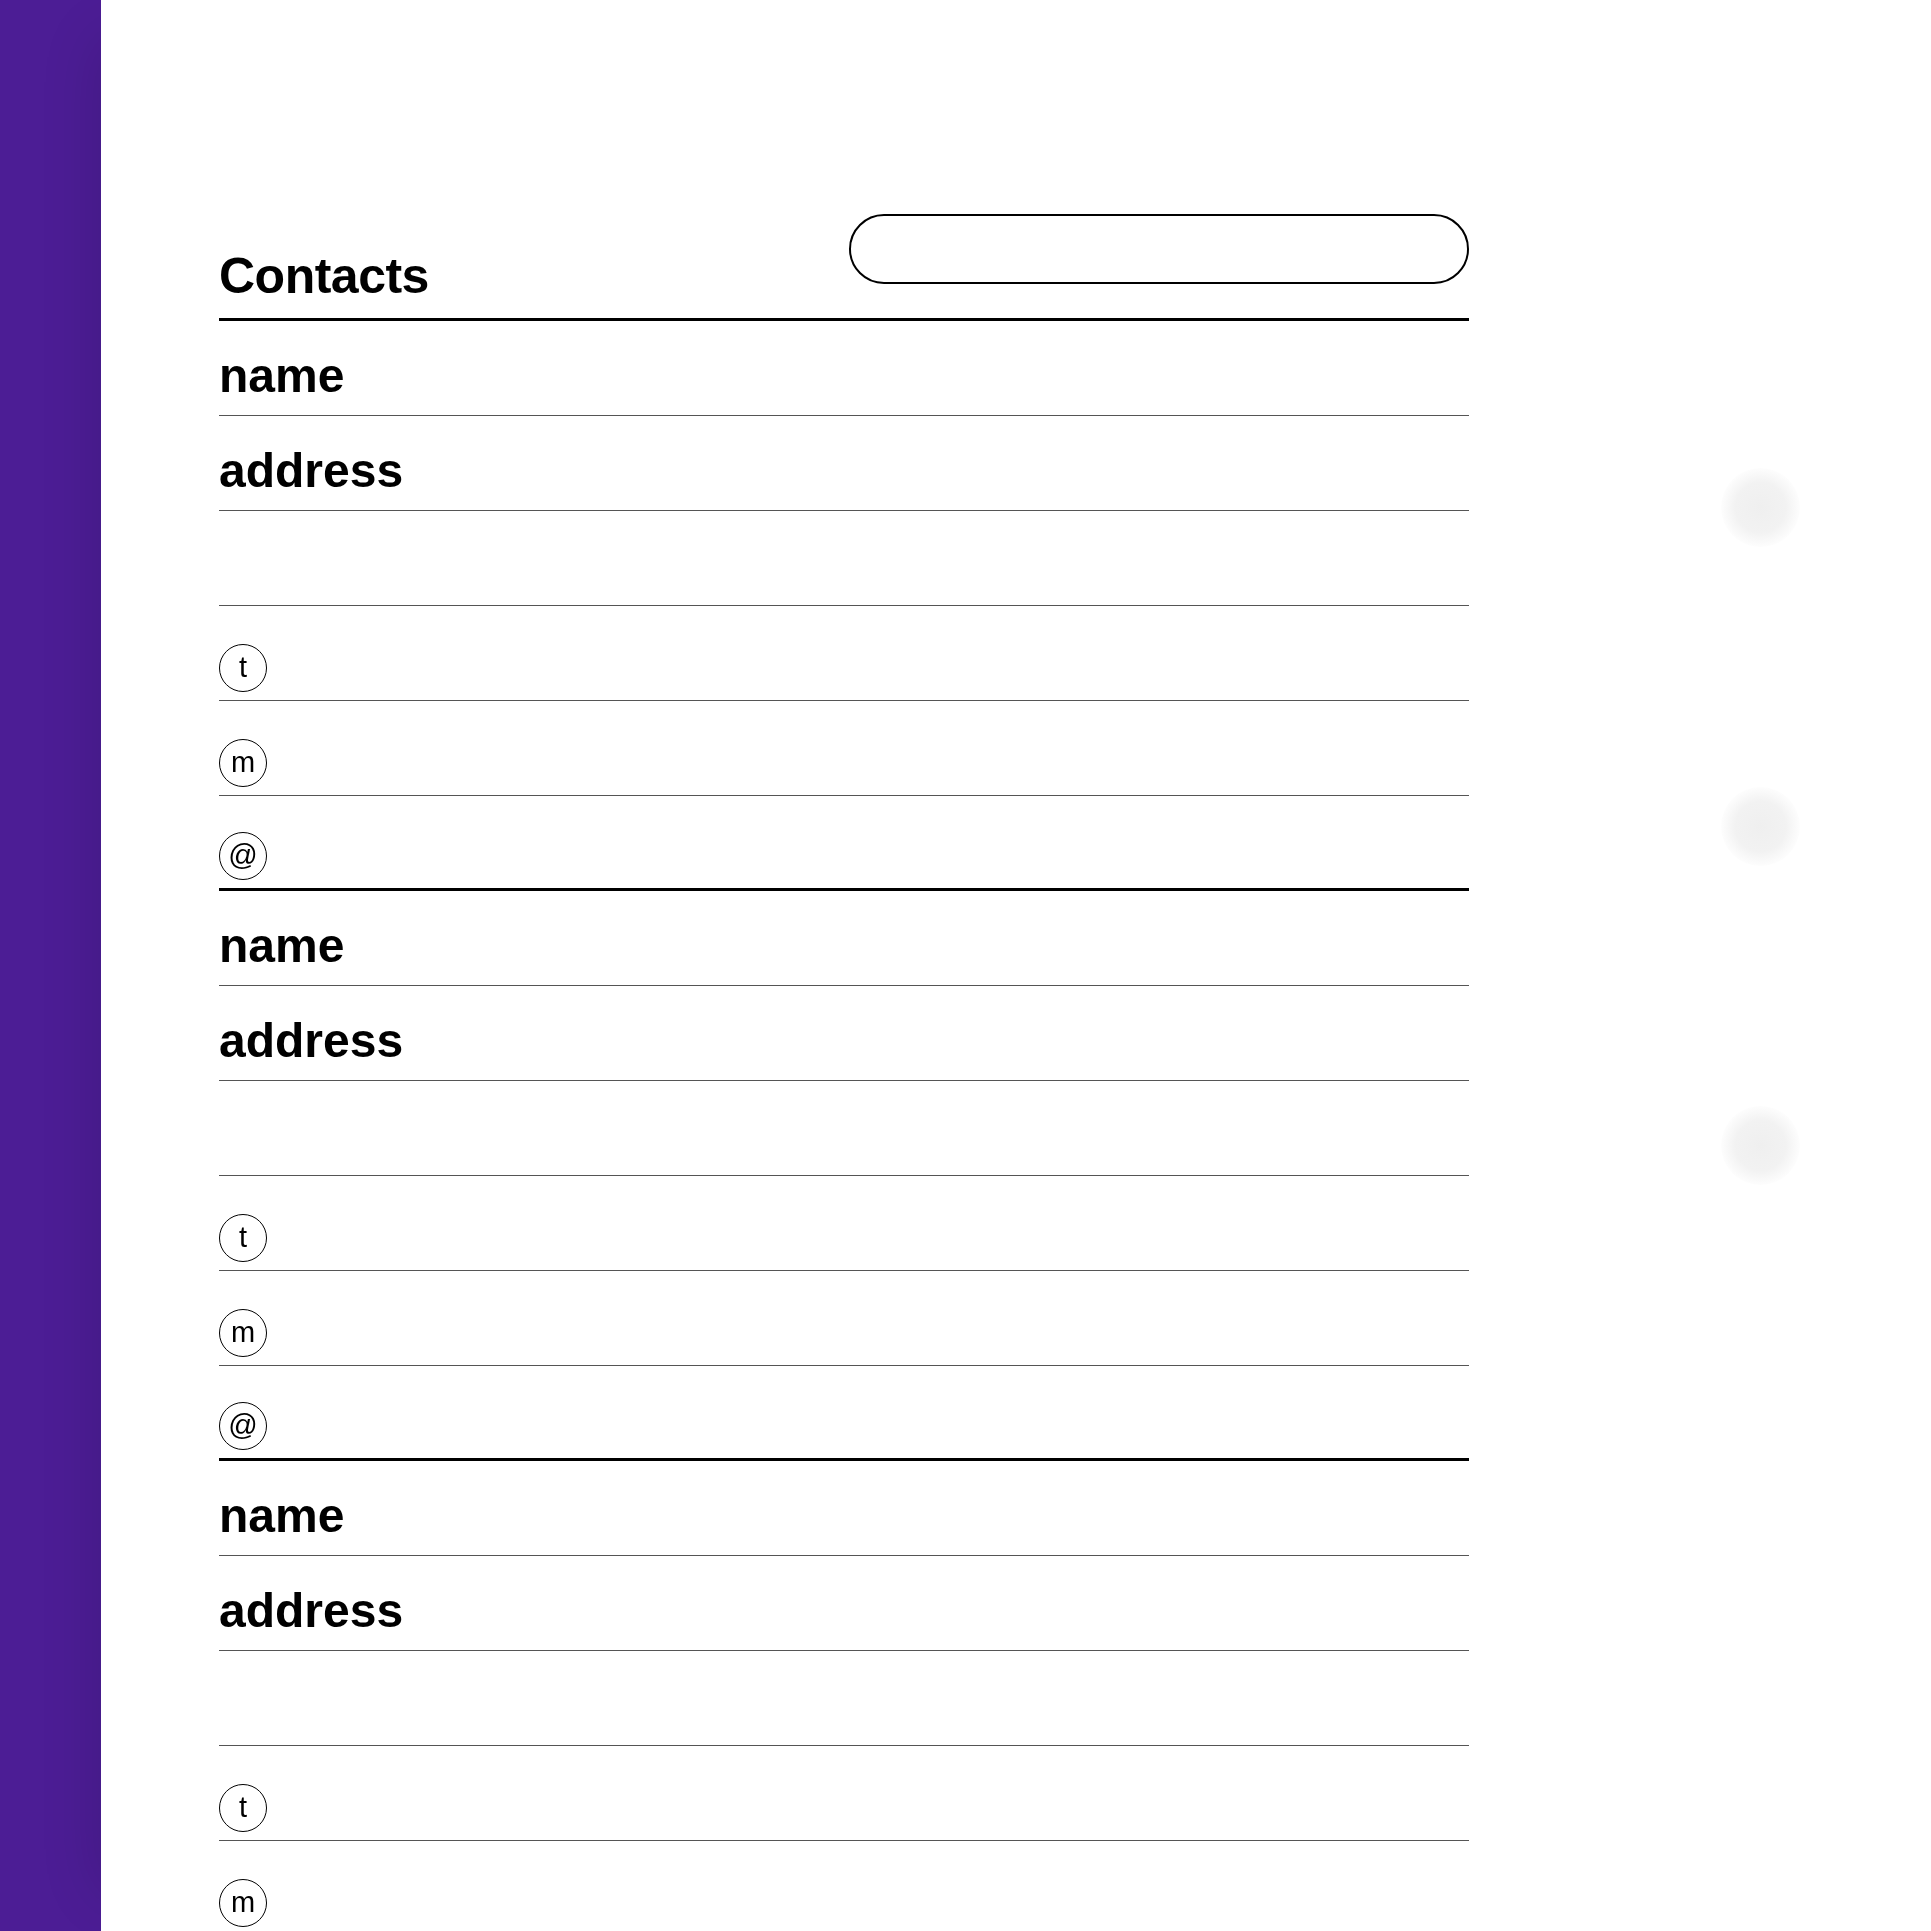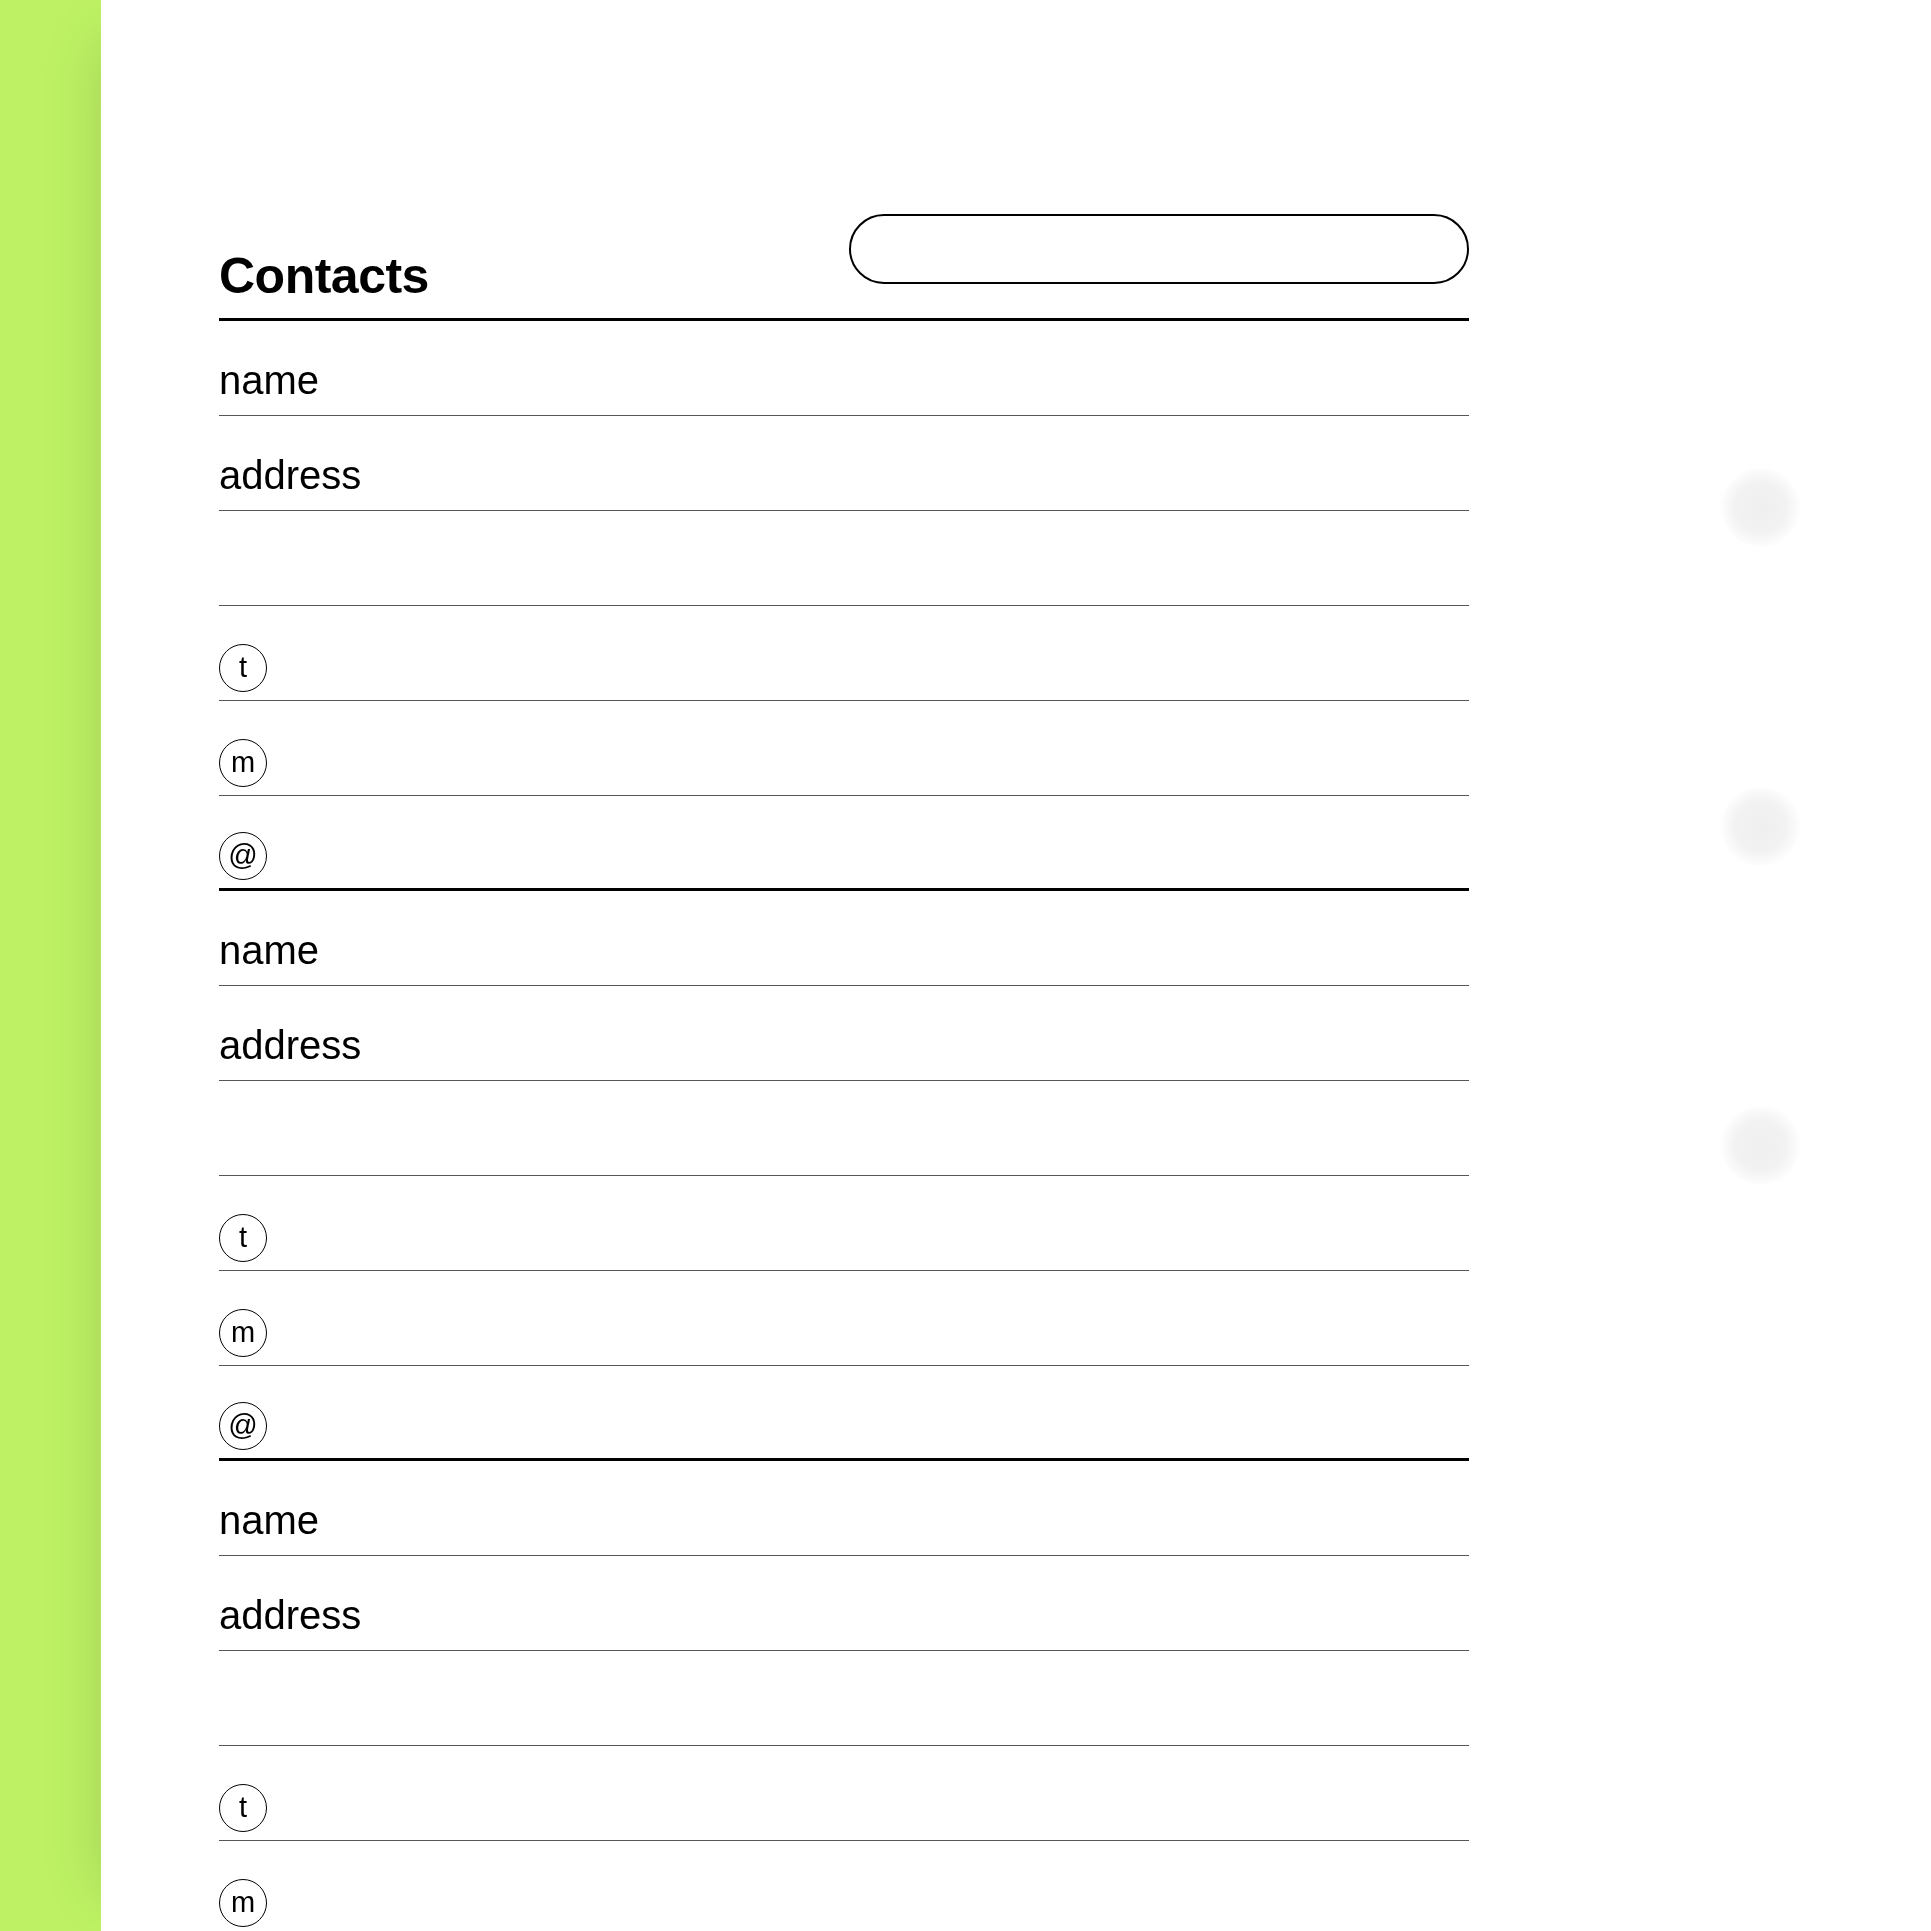--- a/index.html
+++ b/index.html
@@ -9,21 +9,21 @@
     height: 1931px;
     background: #ffffff;
     font-family: "Helvetica Neue", Helvetica, Arial, sans-serif;
     color: #000;
   }
 
   .viewport {
     position: relative;
     width: 1931px;
     height: 1931px;
-    background: #bef264;
+    background: #4c1d95;
   }
 
   
   .page {
     position: absolute;
     left: 101px;
     top: 0px;
     width: 1834px;
     height: 1931px;
     background: #ffffff;
@@ -81,22 +81,22 @@
     border-bottom: 1.4px solid #555;
     box-sizing: border-box;
   }
   .row.thick {
     border-bottom: 3.9px solid #000;
   }
   .row .label {
     position: absolute;
     left: 0;
     bottom: 11.6px;
-    font-size: 40px;
-    font-weight: 400;
+    font-size: 48px;
+    font-weight: 700;
   }
   .row .circ {
     position: absolute;
     left: 0px;
     bottom: 7.7px;
     width: 48px;
     height: 48px;
     border: 1.7px solid #000;
     border-radius: 50%;
     box-sizing: border-box;

